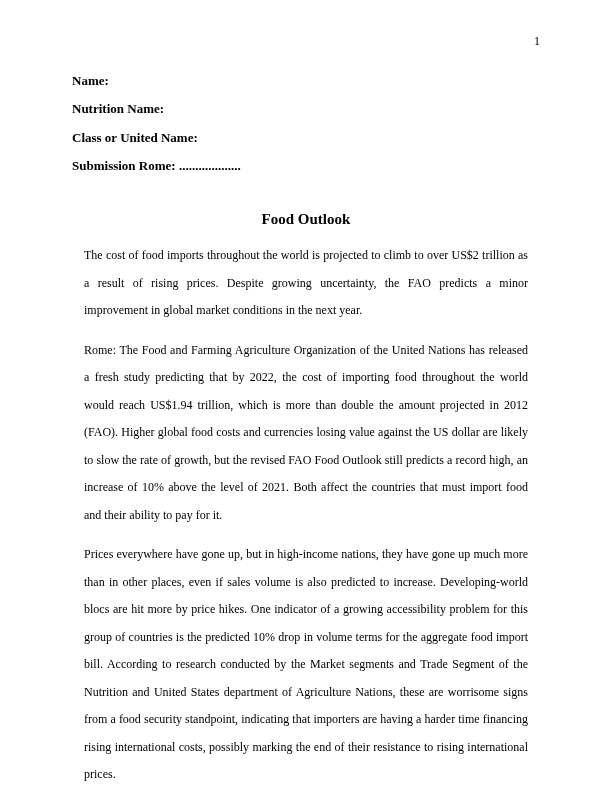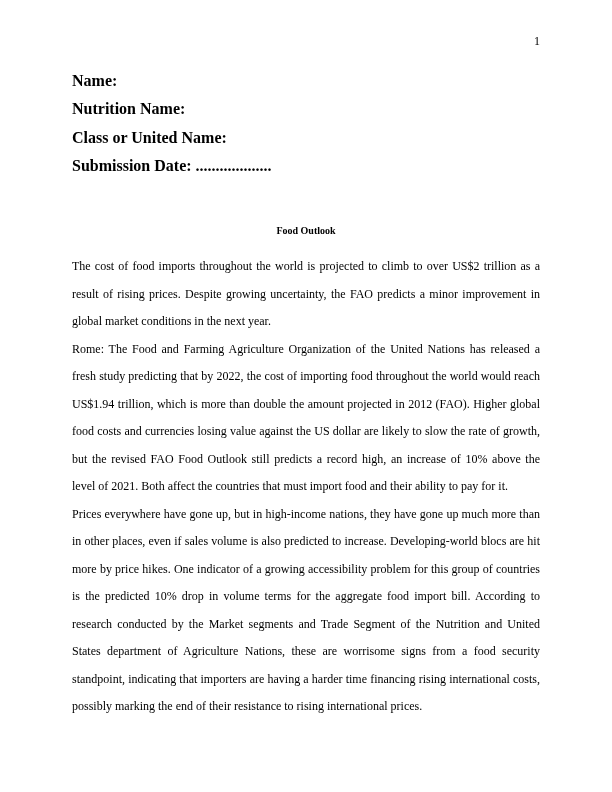--- a/index.html
+++ b/index.html
@@ -25,58 +25,58 @@
     right: 72px;
     font-size: 12px;
     line-height: 14px;
     text-align: right;
   }
   .heading-block {
     padding-top: 67px;
   }
   .heading-line {
     margin: 0;
-    font-size: 16px;
+    font-size: 13px;
     font-weight: bold;
     line-height: 28.4px;
     white-space: pre;
   }
   .doc-title {
-    margin: 36px 0 0 0;
-    font-size: 10px;
+    margin: 25px 0 0 0;
+    font-size: 15px;
     font-weight: bold;
     line-height: 27.5px;
     text-align: center;
   }
   .body-text {
     margin: 0;
   }
   .body-paragraph {
-    margin: 0;
+    margin: 12px;
     font-size: 12px;
     line-height: 27.5px;
     text-align: justify;
     hyphens: none;
   }
   .body-paragraph.first {
     margin-top: 9px;
   }
 </style>
 </head>
 <body>
 
 <div class="page">
 
   <div class="page-number">1</div>
 
   <div class="heading-block">
     <p class="heading-line">Name:</p>
     <p class="heading-line">Nutrition Name:</p>
     <p class="heading-line">Class or United Name:</p>
-    <p class="heading-line">Submission Date: ...................</p>
+    <p class="heading-line">Submission Rome: ...................</p>
   </div>
 
   <h1 class="doc-title">Food Outlook</h1>
 
   <div class="body-text">
     <p class="body-paragraph first">The cost of food imports throughout the world is projected to climb to over US$2 trillion as a result of rising prices. Despite growing uncertainty, the FAO predicts a minor improvement in global market conditions in the next year.</p>
     <p class="body-paragraph">Rome: The Food and Farming Agriculture Organization of the United Nations has released a fresh study predicting that by 2022, the cost of importing food throughout the world would reach US$1.94 trillion, which is more than double the amount projected in 2012 (FAO). Higher global food costs and currencies losing value against the US dollar are likely to slow the rate of growth, but the revised FAO Food Outlook still predicts a record high, an increase of 10% above the level of 2021. Both affect the countries that must import food and their ability to pay for it.</p>
     <p class="body-paragraph">Prices everywhere have gone up, but in high-income nations, they have gone up much more than in other places, even if sales volume is also predicted to increase. Developing-world blocs are hit more by price hikes. One indicator of a growing accessibility problem for this group of countries is the predicted 10% drop in volume terms for the aggregate food import bill. According to research conducted by the Market segments and Trade Segment of the Nutrition and United States department of Agriculture Nations, these are worrisome signs from a food security standpoint, indicating that importers are having a harder time financing rising international costs, possibly marking the end of their resistance to rising international prices.</p>
   </div>
 

